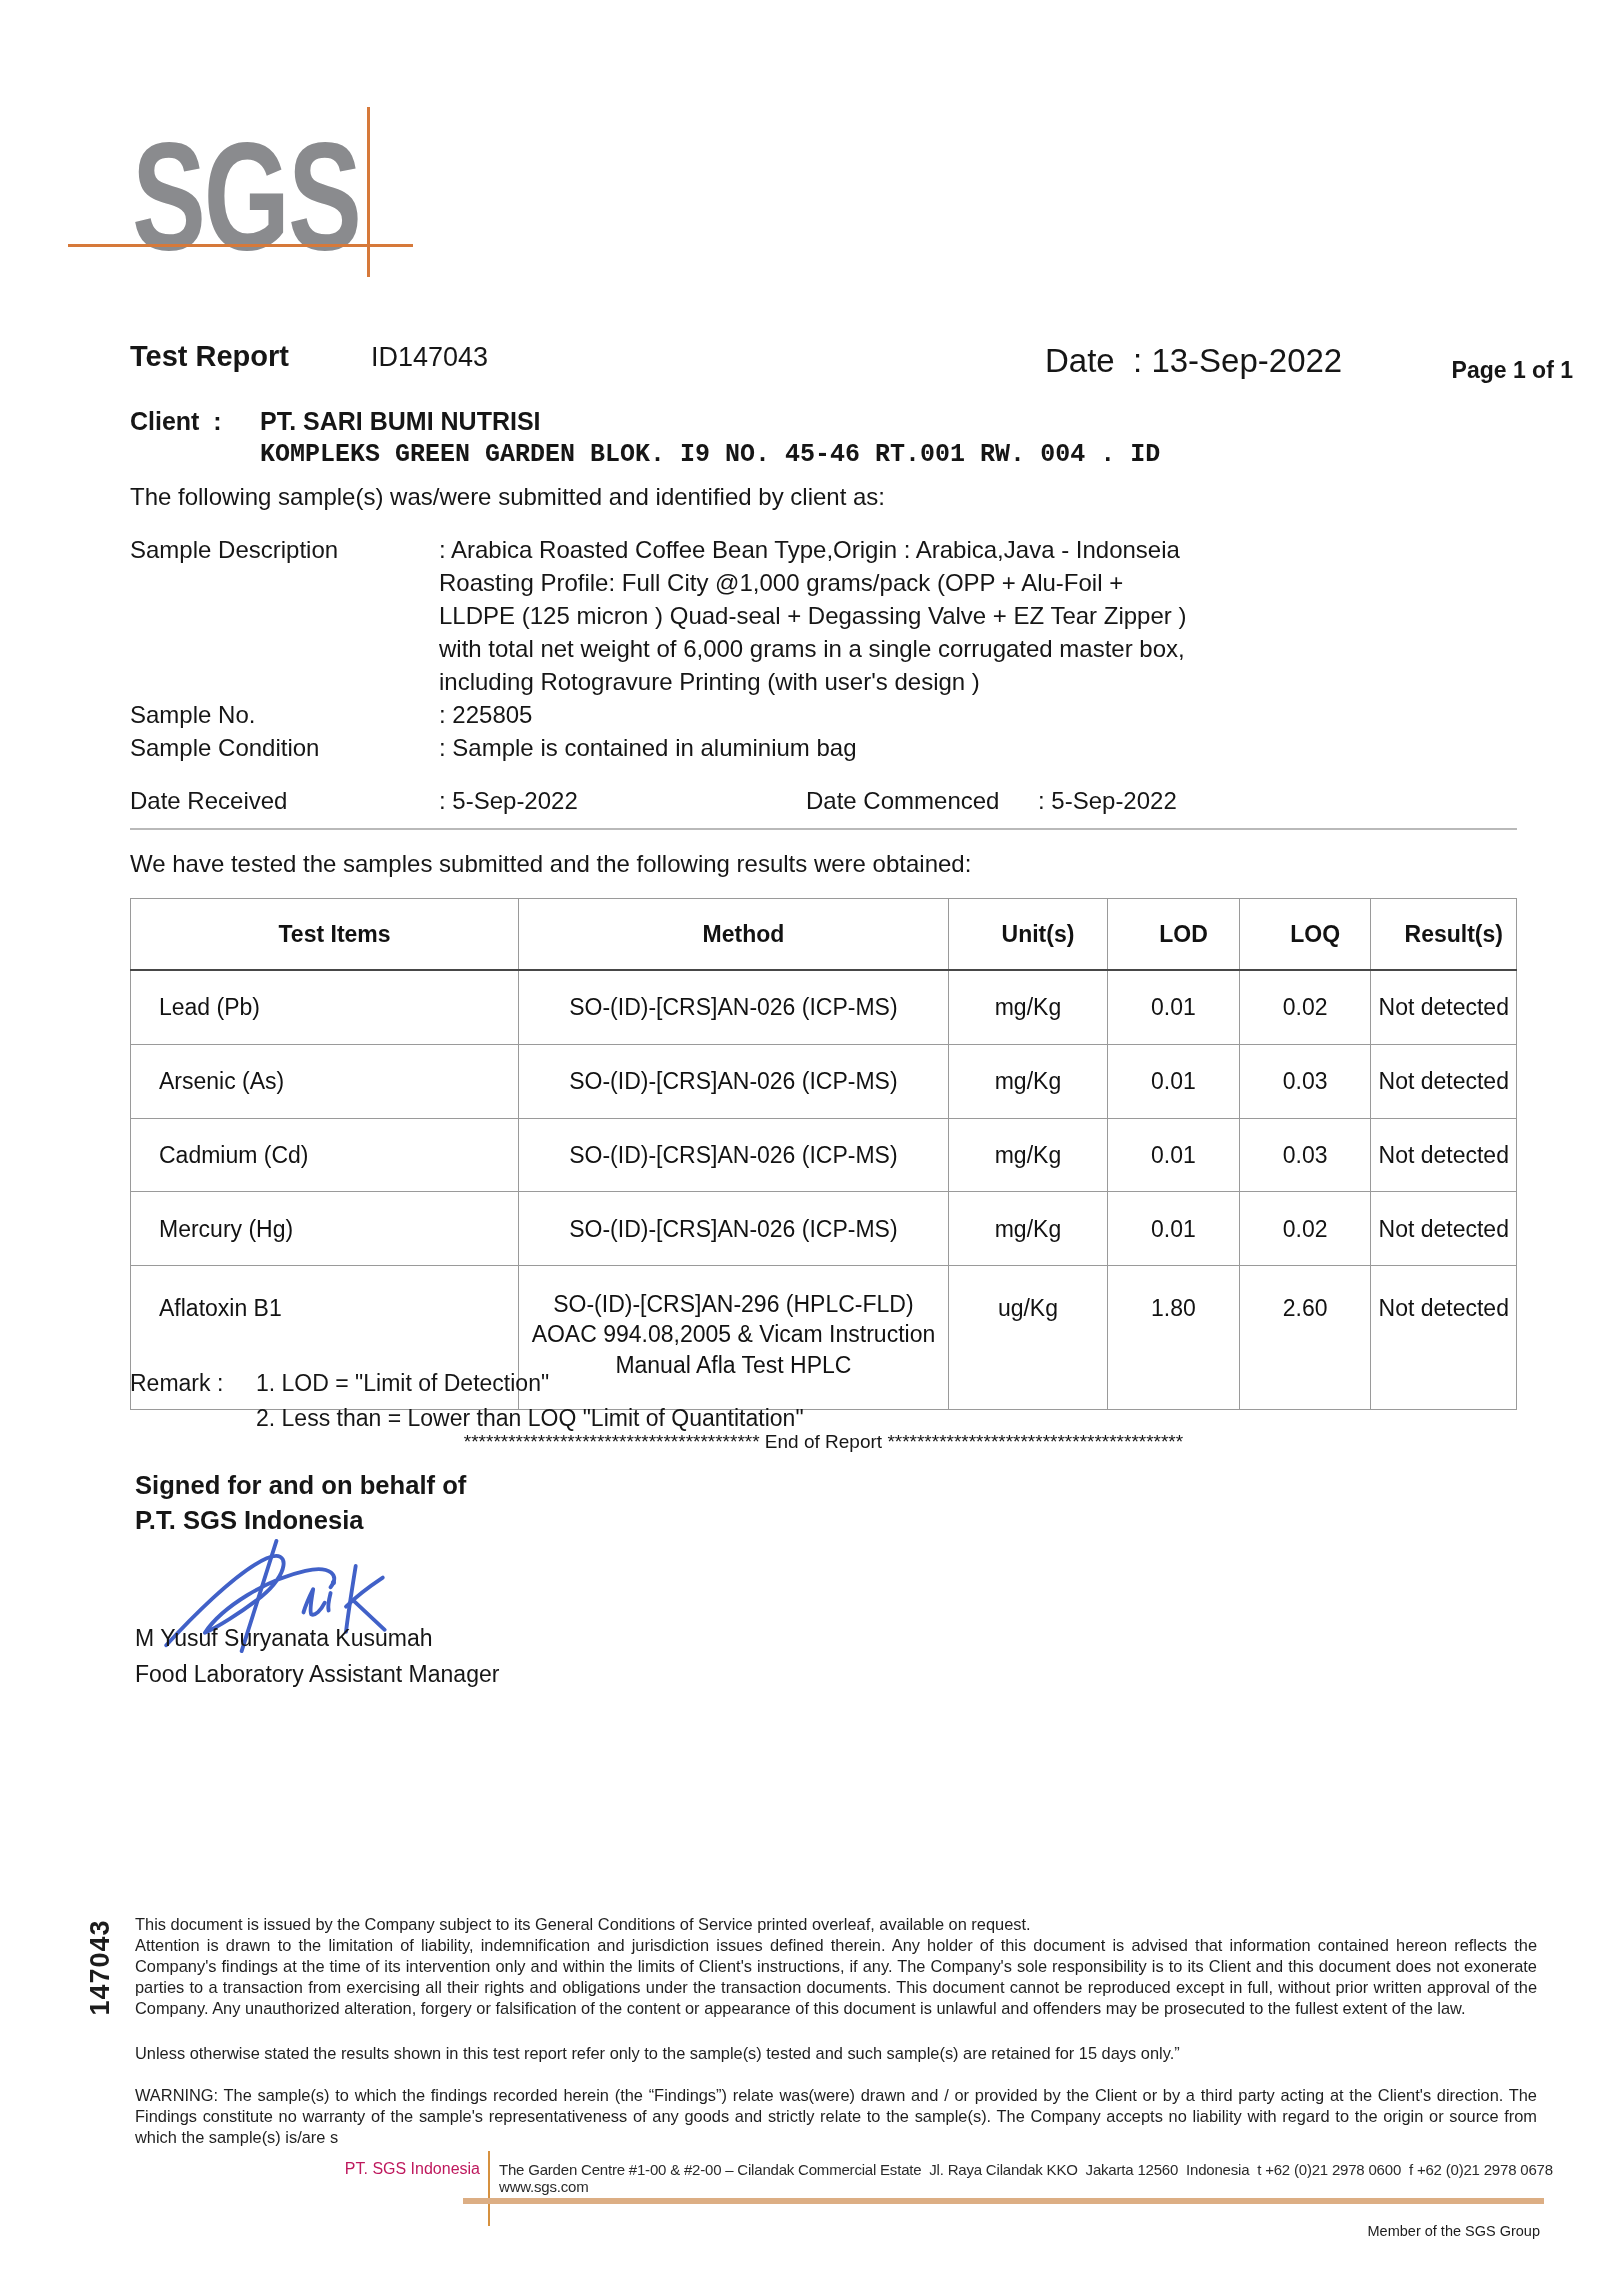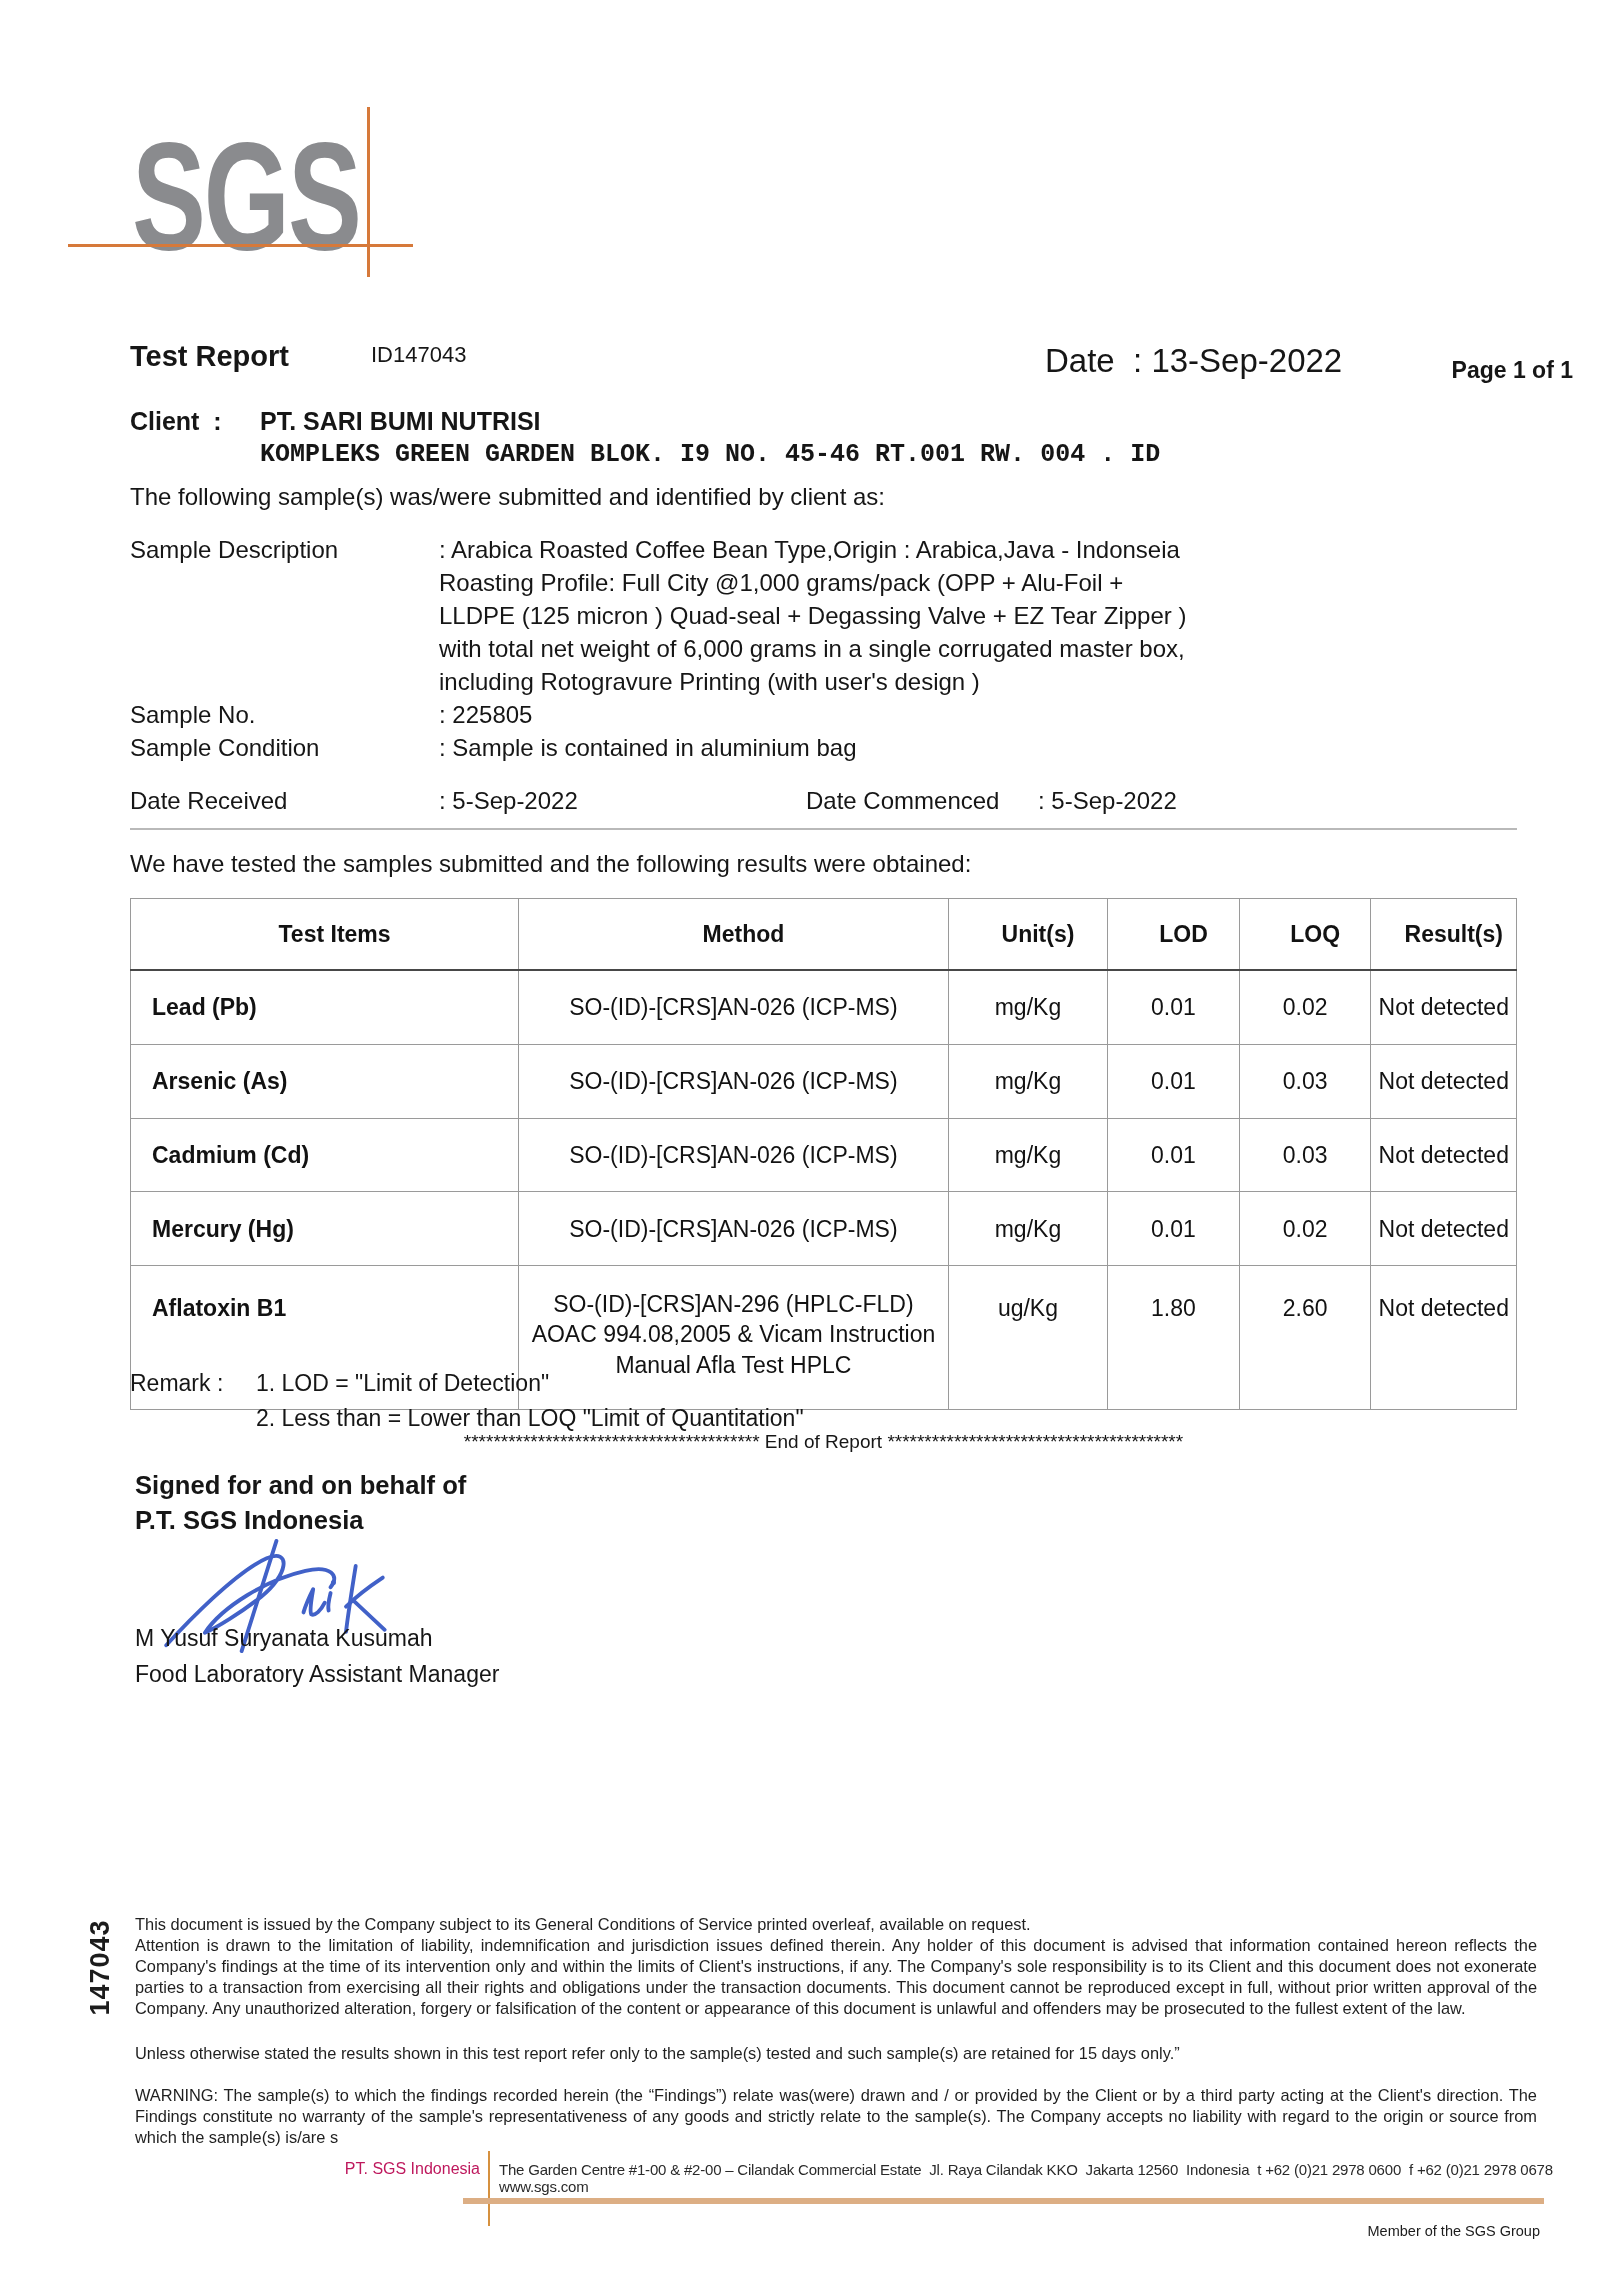--- a/index.html
+++ b/index.html
@@ -16,21 +16,21 @@
     position:absolute;left:64px;top:19.3px;font-size:154px;line-height:1;
     font-weight:bold;color:#8a8b8e;letter-spacing:-2.9px;
     transform:scaleX(0.72);transform-origin:left top;
   }
   .logo .h-line{position:absolute;left:0;top:143px;width:345px;height:2.9px;background:#d6793a;}
   .logo .v-line{position:absolute;left:299px;top:5.8px;width:2.9px;height:170px;background:#d6793a;}
 
   
   .report-header{position:absolute;left:130px;top:340px;width:1443px;height:41px;}
   .rh-title{position:absolute;left:0;top:0;font-size:29px;font-weight:bold;}
-  .rh-id{position:absolute;left:241px;top:1.9px;font-size:22px;}
+  .rh-id{position:absolute;left:241px;top:1.9px;font-size:27px;}
   .rh-date{position:absolute;left:915px;top:1.9px;font-size:33px;}
   .rh-page{position:absolute;right:0;top:17px;font-size:23px;font-weight:bold;}
 
   
   .client{position:absolute;left:130px;top:406px;width:1400px;font-size:25px;font-weight:bold;line-height:31px;}
   .client-row{display:flex;}
   .client-label{width:130px;}
   .client-address{margin-left:130px;margin-top:1.9px;font-family:Liberation Mono, monospace;}
 
   
@@ -53,21 +53,21 @@
     font-size:23px;color:#121212;
   }
   table.results th,table.results td{border:1.9px solid #9a9a9a;}
   table.results{border:1.9px solid #6e6e6e;}
   table.results th{
     height:68px;font-weight:bold;font-size:23px;text-align:center;
     border-bottom:2.9px solid #474747;
     padding-left:21px;
   }
   table.results td{height:65px;text-align:center;line-height:1.32;padding:3.9px 5.8px;}
-  table.results td.item{text-align:left;padding-left:21px;font-weight:bold;}
+  table.results td.item{text-align:left;padding-left:28px;}
   table.results tr.tall td{height:112px;vertical-align:middle;}
 
   
   .remark{position:absolute;left:130px;top:1366px;font-size:23px;line-height:35px;}
   .remark .r-row{display:flex;}
   .remark .r-label{width:126px;flex:0 0 126px;}
   .endline{position:absolute;left:130px;top:1431px;width:1387px;text-align:center;font-size:19px;letter-spacing:0px;}
 
   
   .signed{position:absolute;left:135px;top:1468px;font-size:25.6px;font-weight:bold;line-height:35px;}

